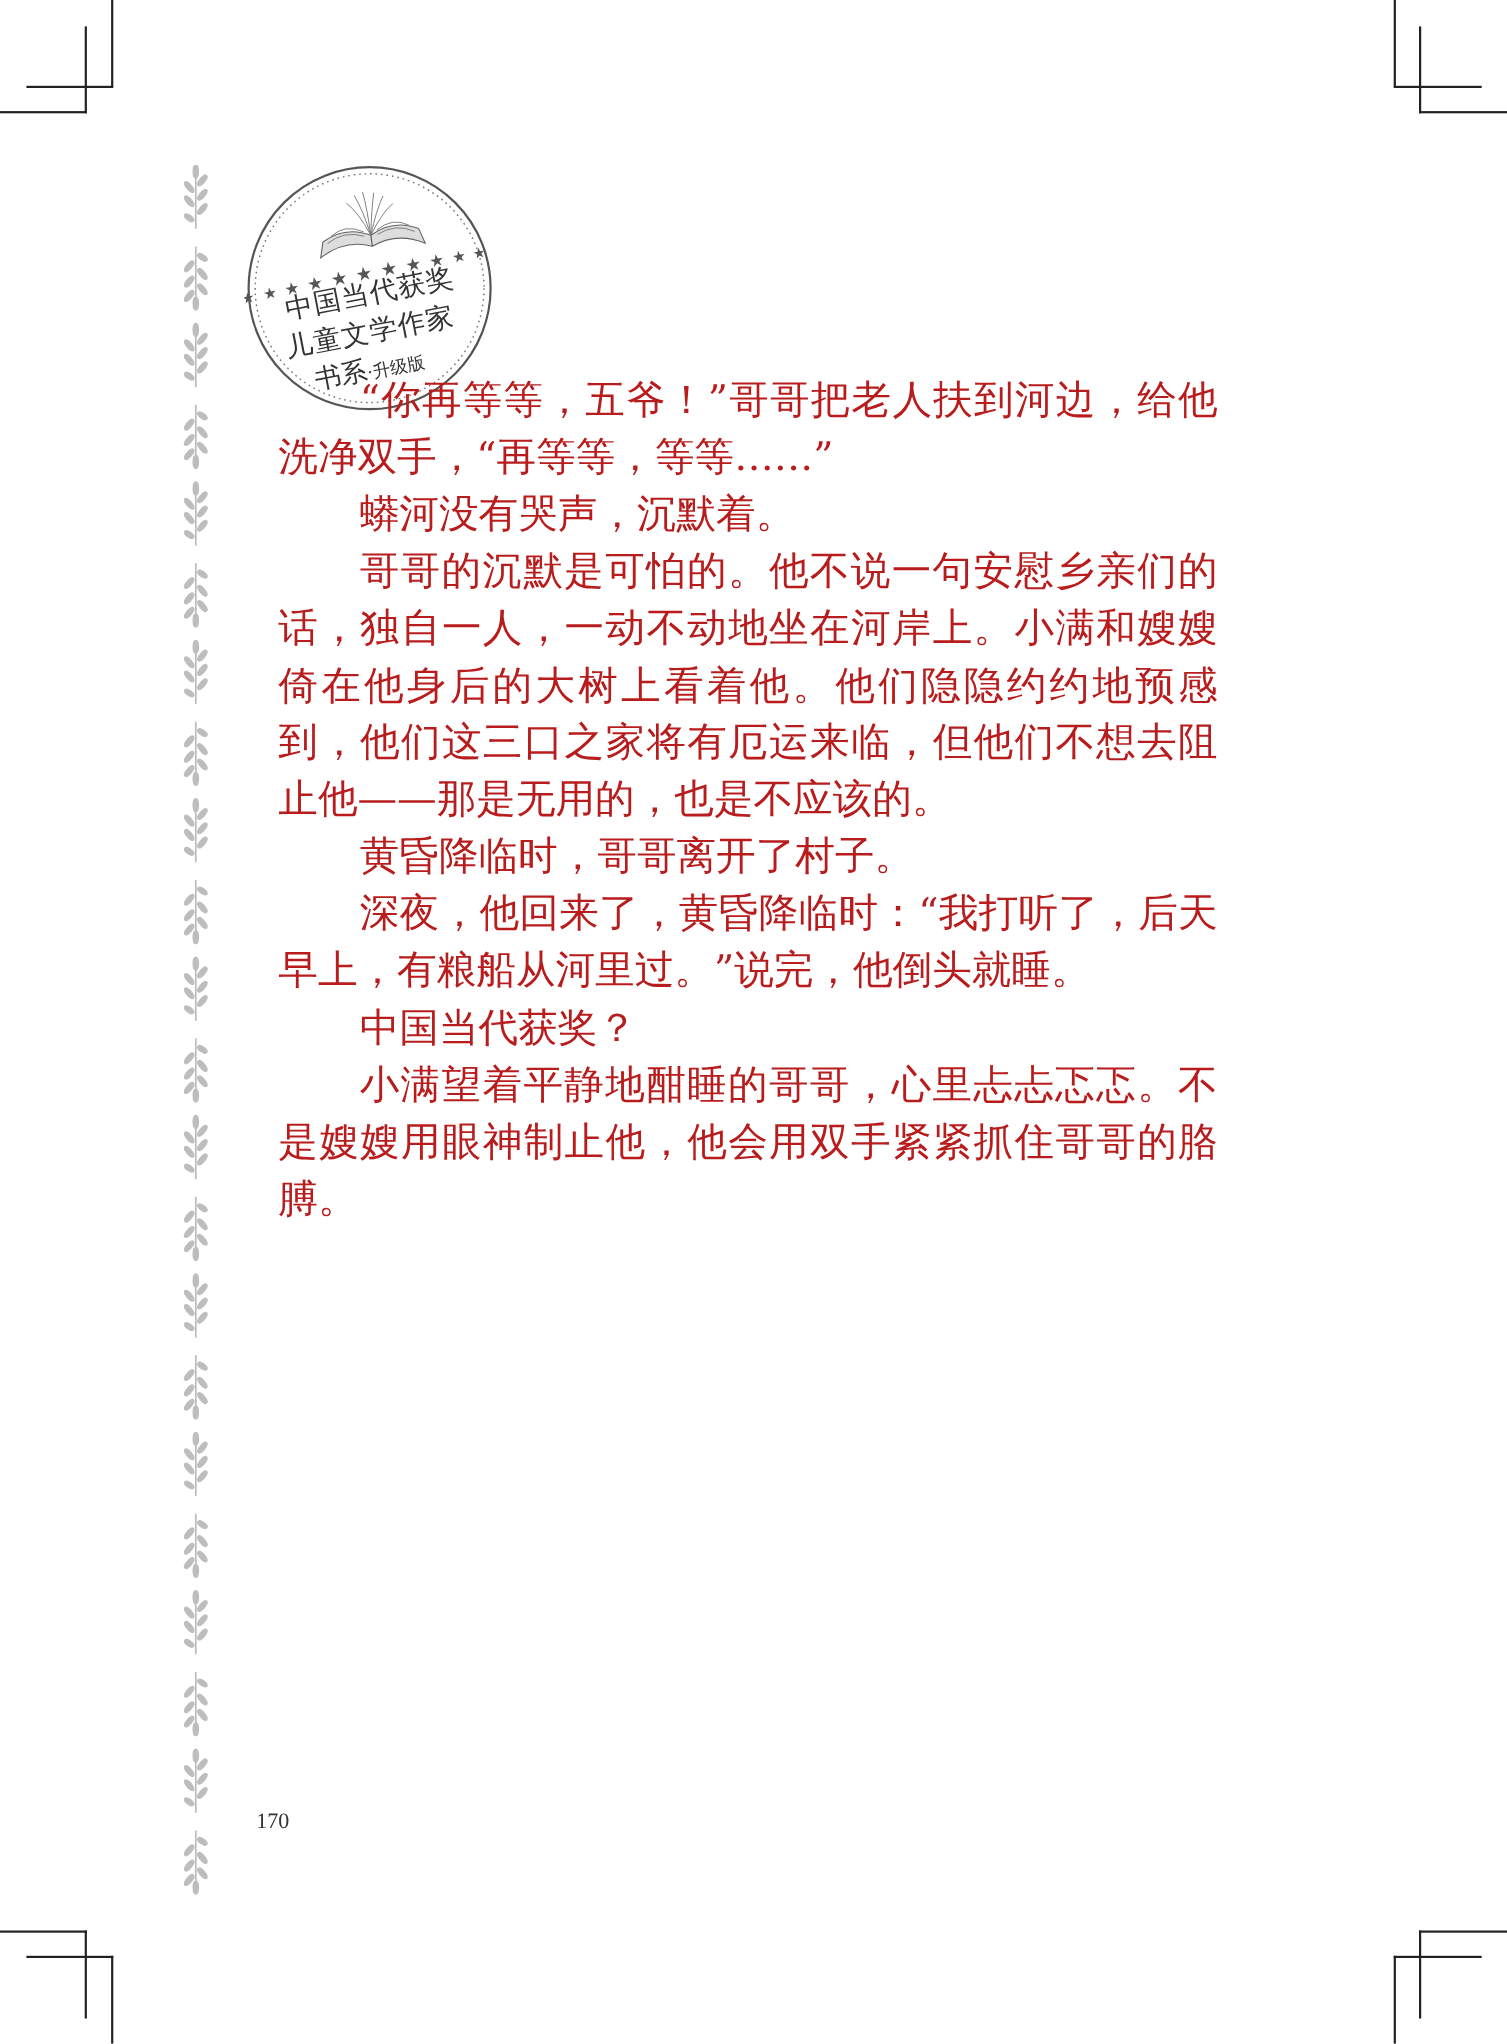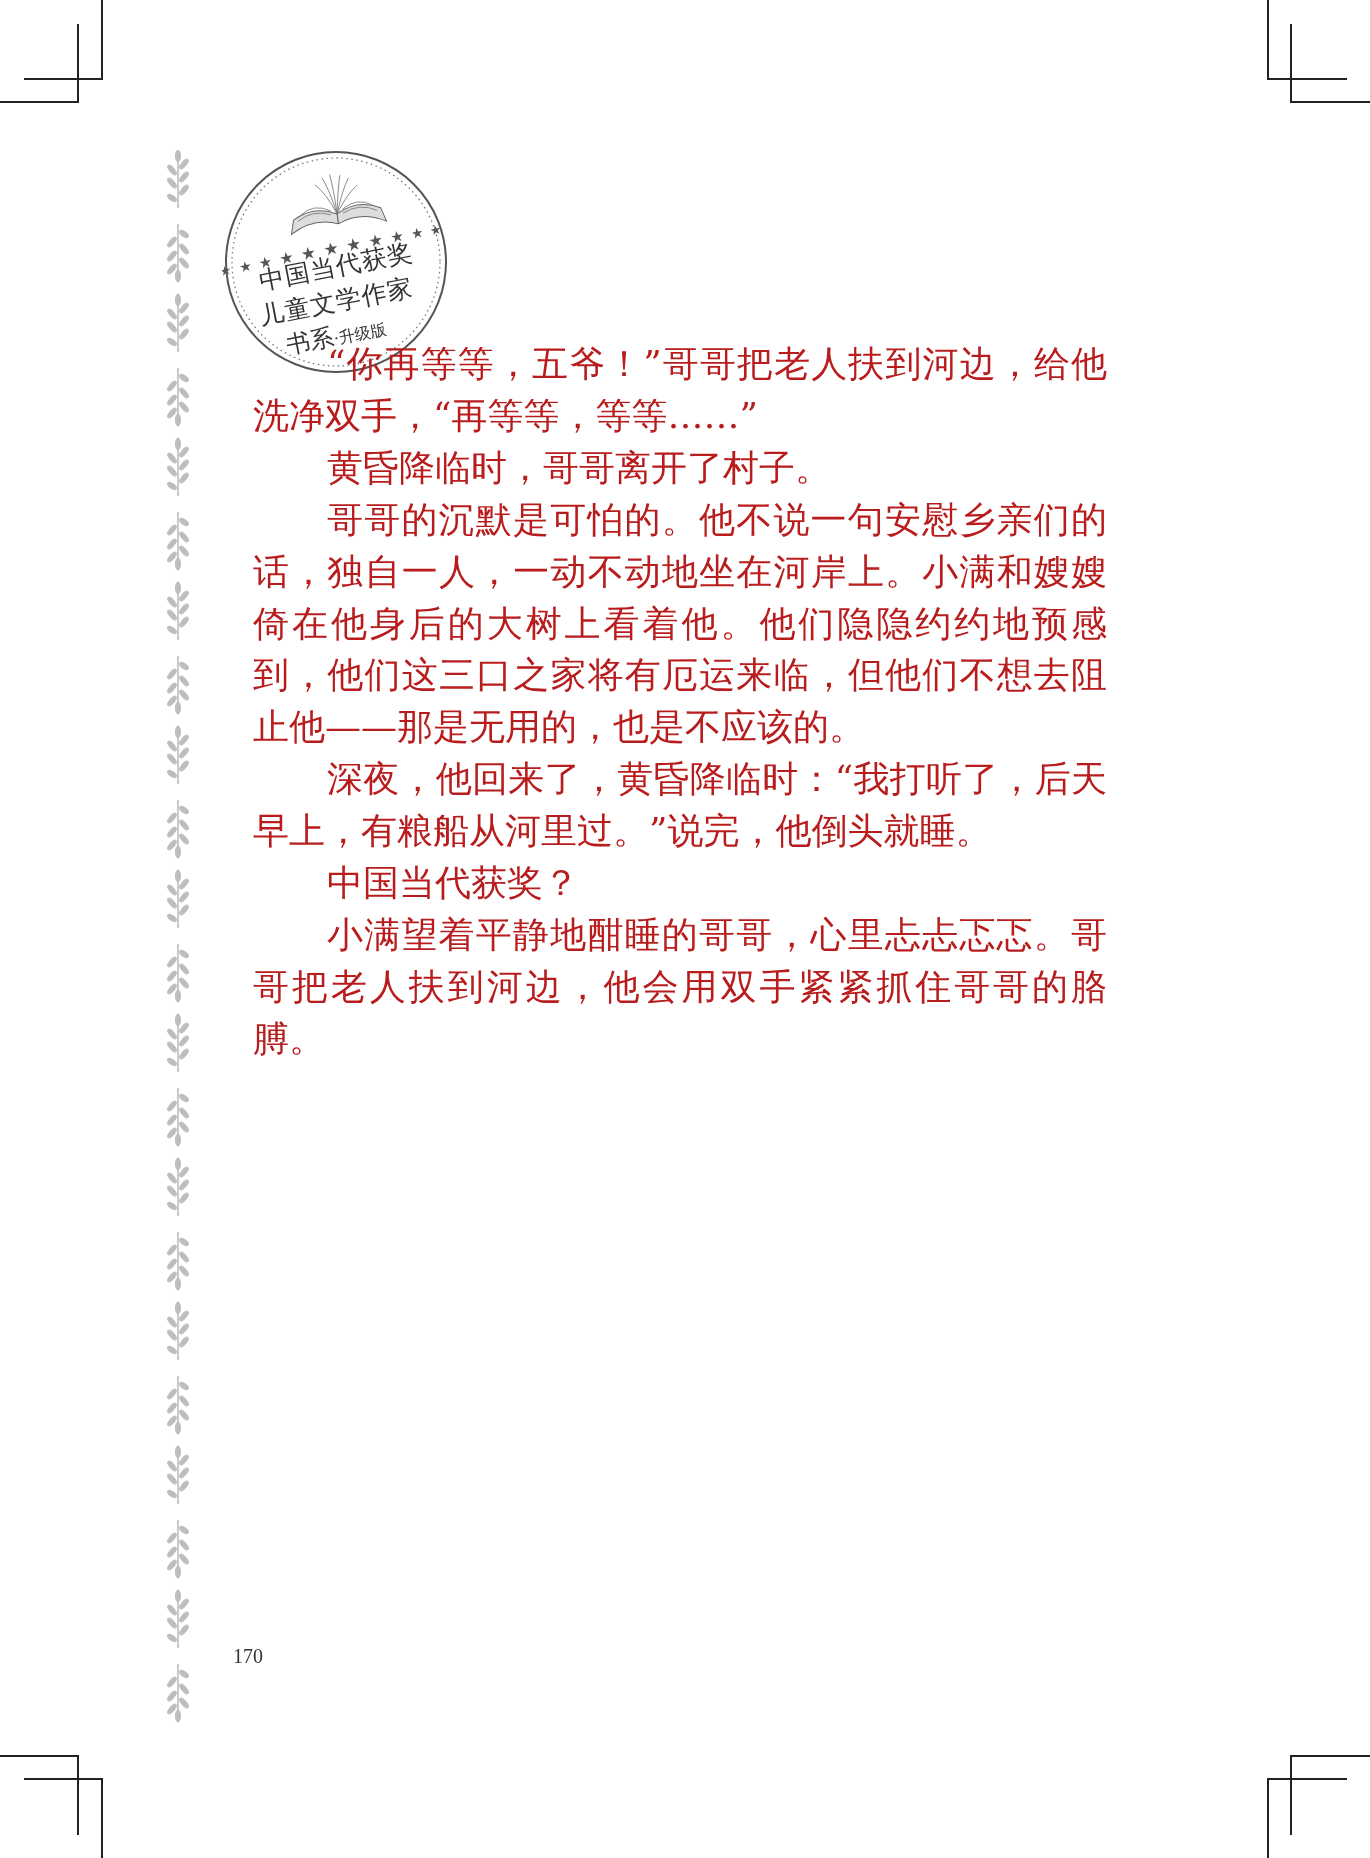--- a/index.html
+++ b/index.html
@@ -134,20 +134,21 @@
   </svg>
   <div class="badge-title">
     <div class="badge-line l1">中国当代获奖</div>
     <div class="badge-line l2">儿童文学作家</div>
     <div class="badge-line l3"><span>书系</span><small>·升级版</small></div>
   </div>
 </div>
 
 <div class="body-text">
   <p class="para">“你再等等，五爷！”哥哥把老人扶到河边，给他洗净双手，“再等等，等等……”</p>
+  <p class="para">蟒河没有哭声，沉默着。</p>
+  <p class="para">哥哥的沉默是可怕的。他不说一句安慰乡亲们的话，独自一人，一动不动地坐在河岸上。小满和嫂嫂倚在他身后的大树上看着他。他们隐隐约约地预感到，他们这三口之家将有厄运来临，但他们不想去阻止他——那是无用的，也是不应该的。</p>
   <p class="para">黄昏降临时，哥哥离开了村子。</p>
-  <p class="para">哥哥的沉默是可怕的。他不说一句安慰乡亲们的话，独自一人，一动不动地坐在河岸上。小满和嫂嫂倚在他身后的大树上看着他。他们隐隐约约地预感到，他们这三口之家将有厄运来临，但他们不想去阻止他——那是无用的，也是不应该的。</p>
   <p class="para">深夜，他回来了，黄昏降临时：“我打听了，后天早上，有粮船从河里过。”说完，他倒头就睡。</p>
   <p class="para">中国当代获奖？</p>
-  <p class="para">小满望着平静地酣睡的哥哥，心里忐忐忑忑。哥哥把老人扶到河边，他会用双手紧紧抓住哥哥的胳膊。</p>
+  <p class="para">小满望着平静地酣睡的哥哥，心里忐忐忑忑。不是嫂嫂用眼神制止他，他会用双手紧紧抓住哥哥的胳膊。</p>
 </div>
 
 <div class="page-number">170</div>
 
 </body></html>

